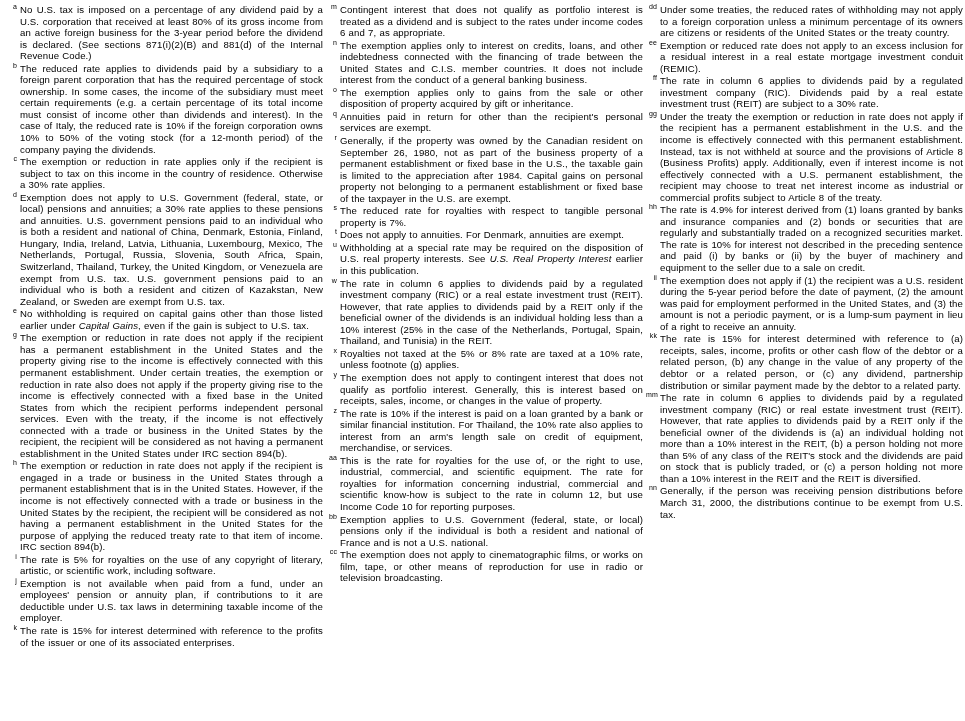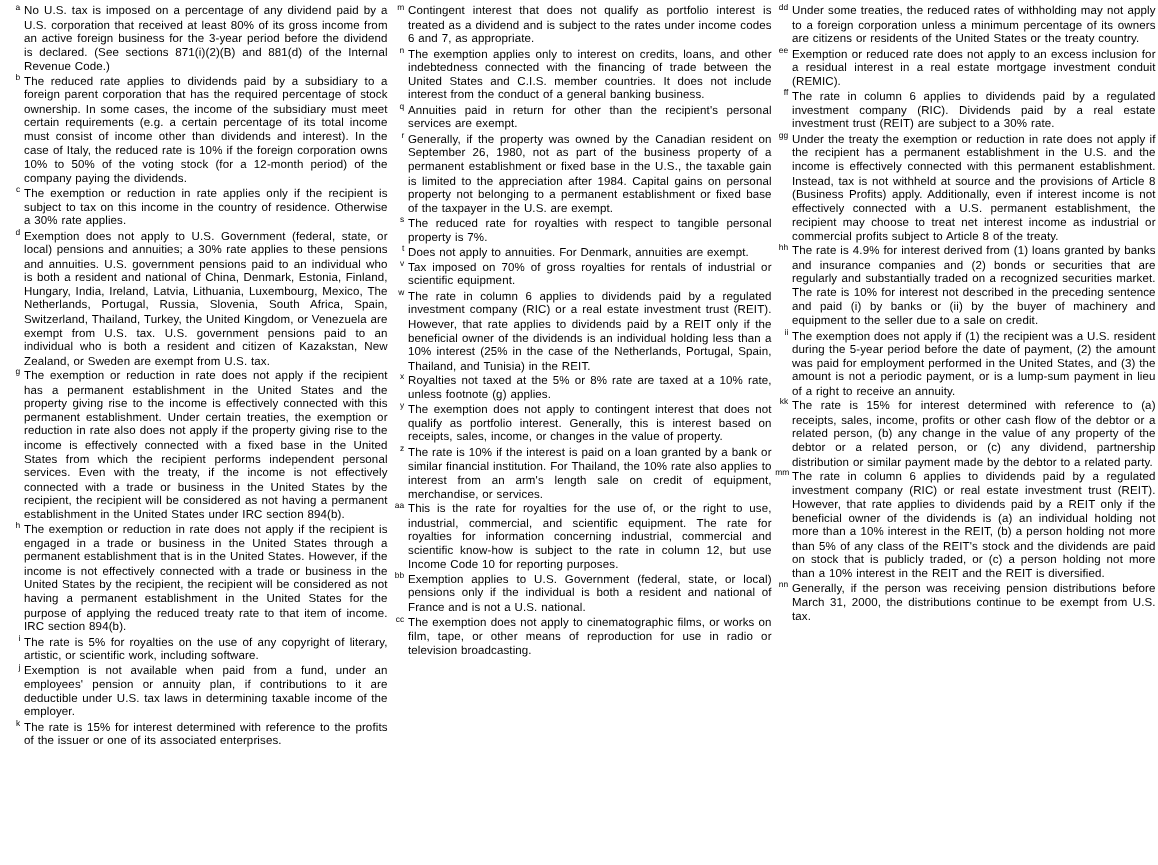--- a/index.html
+++ b/index.html
@@ -42,34 +42,36 @@
 </style>
 </head>
 <body>
 
 <div class="page">
   <div class="col">
       <div class="footnote"><span class="mark">a</span><span class="txt">No U.S. tax is imposed on a percentage of any dividend paid by a U.S. corporation that received at least 80% of its gross income from an active foreign business for the 3-year period before the dividend is declared. (See sections 871(i)(2)(B) and 881(d) of the Internal Revenue Code.)</span></div>
       <div class="footnote"><span class="mark">b</span><span class="txt">The reduced rate applies to dividends paid by a subsidiary to a foreign parent corporation that has the required percentage of stock ownership. In some cases, the income of the subsidiary must meet certain requirements (e.g. a certain percentage of its total income must consist of income other than dividends and interest). In the case of Italy, the reduced rate is 10% if the foreign corporation owns 10% to 50% of the voting stock (for a 12-month period) of the company paying the dividends.</span></div>
       <div class="footnote"><span class="mark">c</span><span class="txt">The exemption or reduction in rate applies only if the recipient is subject to tax on this income in the country of residence. Otherwise a 30% rate applies.</span></div>
       <div class="footnote"><span class="mark">d</span><span class="txt">Exemption does not apply to U.S. Government (federal, state, or local) pensions and annuities; a 30% rate applies to these pensions and annuities. U.S. government pensions paid to an individual who is both a resident and national of China, Denmark, Estonia, Finland, Hungary, India, Ireland, Latvia, Lithuania, Luxembourg, Mexico, The Netherlands, Portugal, Russia, Slovenia, South Africa, Spain, Switzerland, Thailand, Turkey, the United Kingdom, or Venezuela are exempt from U.S. tax. U.S. government pensions paid to an individual who is both a resident and citizen of Kazakstan, New Zealand, or Sweden are exempt from U.S. tax.</span></div>
+      <div class="footnote"><span class="mark">e</span><span class="txt">No withholding is required on capital gains other than those listed earlier under <i>Capital Gains</i>, even if the gain is subject to U.S. tax.</span></div>
       <div class="footnote"><span class="mark">g</span><span class="txt">The exemption or reduction in rate does not apply if the recipient has a permanent establishment in the United States and the property giving rise to the income is effectively connected with this permanent establishment. Under certain treaties, the exemption or reduction in rate also does not apply if the property giving rise to the income is effectively connected with a fixed base in the United States from which the recipient performs independent personal services. Even with the treaty, if the income is not effectively connected with a trade or business in the United States by the recipient, the recipient will be considered as not having a permanent establishment in the United States under IRC section 894(b).</span></div>
       <div class="footnote"><span class="mark">h</span><span class="txt">The exemption or reduction in rate does not apply if the recipient is engaged in a trade or business in the United States through a permanent establishment that is in the United States. However, if the income is not effectively connected with a trade or business in the United States by the recipient, the recipient will be considered as not having a permanent establishment in the United States for the purpose of applying the reduced treaty rate to that item of income. IRC section 894(b).</span></div>
       <div class="footnote"><span class="mark">i</span><span class="txt">The rate is 5% for royalties on the use of any copyright of literary, artistic, or scientific work, including software.</span></div>
       <div class="footnote"><span class="mark">j</span><span class="txt">Exemption is not available when paid from a fund, under an employees' pension or annuity plan, if contributions to it are deductible under U.S. tax laws in determining taxable income of the employer.</span></div>
       <div class="footnote"><span class="mark">k</span><span class="txt">The rate is 15% for interest determined with reference to the profits of the issuer or one of its associated enterprises.</span></div>
     </div>
   <div class="col">
       <div class="footnote"><span class="mark">m</span><span class="txt">Contingent interest that does not qualify as portfolio interest is treated as a dividend and is subject to the rates under income codes 6 and 7, as appropriate.</span></div>
       <div class="footnote"><span class="mark">n</span><span class="txt">The exemption applies only to interest on credits, loans, and other indebtedness connected with the financing of trade between the United States and C.I.S. member countries. It does not include interest from the conduct of a general banking business.</span></div>
+      <div class="footnote"><span class="mark">o</span><span class="txt">The exemption applies only to gains from the sale or other disposition of property acquired by gift or inheritance.</span></div>
       <div class="footnote"><span class="mark">q</span><span class="txt">Annuities paid in return for other than the recipient's personal services are exempt.</span></div>
       <div class="footnote"><span class="mark">r</span><span class="txt">Generally, if the property was owned by the Canadian resident on September 26, 1980, not as part of the business property of a permanent establishment or fixed base in the U.S., the taxable gain is limited to the appreciation after 1984. Capital gains on personal property not belonging to a permanent establishment or fixed base of the taxpayer in the U.S. are exempt.</span></div>
       <div class="footnote"><span class="mark">s</span><span class="txt">The reduced rate for royalties with respect to tangible personal property is 7%.</span></div>
       <div class="footnote"><span class="mark">t</span><span class="txt">Does not apply to annuities. For Denmark, annuities are exempt.</span></div>
-      <div class="footnote"><span class="mark">v</span><span class="txt">Tax imposed on 70% of gross royalties for rentals of industrial or scientific equipment.</span></div>
+      <div class="footnote"><span class="mark">u</span><span class="txt">Withholding at a special rate may be required on the disposition of U.S. real property interests. See <i>U.S. Real Property Interest</i> earlier in this publication.</span></div>
       <div class="footnote"><span class="mark">w</span><span class="txt">The rate in column 6 applies to dividends paid by a regulated investment company (RIC) or a real estate investment trust (REIT). However, that rate applies to dividends paid by a REIT only if the beneficial owner of the dividends is an individual holding less than a 10% interest (25% in the case of the Netherlands, Portugal, Spain, Thailand, and Tunisia) in the REIT.</span></div>
       <div class="footnote"><span class="mark">x</span><span class="txt">Royalties not taxed at the 5% or 8% rate are taxed at a 10% rate, unless footnote (g) applies.</span></div>
       <div class="footnote"><span class="mark">y</span><span class="txt">The exemption does not apply to contingent interest that does not qualify as portfolio interest. Generally, this is interest based on receipts, sales, income, or changes in the value of property.</span></div>
       <div class="footnote"><span class="mark">z</span><span class="txt">The rate is 10% if the interest is paid on a loan granted by a bank or similar financial institution. For Thailand, the 10% rate also applies to interest from an arm's length sale on credit of equipment, merchandise, or services.</span></div>
       <div class="footnote"><span class="mark">aa</span><span class="txt">This is the rate for royalties for the use of, or the right to use, industrial, commercial, and scientific equipment. The rate for royalties for information concerning industrial, commercial and scientific know-how is subject to the rate in column 12, but use Income Code 10 for reporting purposes.</span></div>
       <div class="footnote"><span class="mark">bb</span><span class="txt">Exemption applies to U.S. Government (federal, state, or local) pensions only if the individual is both a resident and national of France and is not a U.S. national.</span></div>
       <div class="footnote"><span class="mark">cc</span><span class="txt">The exemption does not apply to cinematographic films, or works on film, tape, or other means of reproduction for use in radio or television broadcasting.</span></div>
     </div>
   <div class="col">
       <div class="footnote"><span class="mark">dd</span><span class="txt">Under some treaties, the reduced rates of withholding may not apply to a foreign corporation unless a minimum percentage of its owners are citizens or residents of the United States or the treaty country.</span></div>

